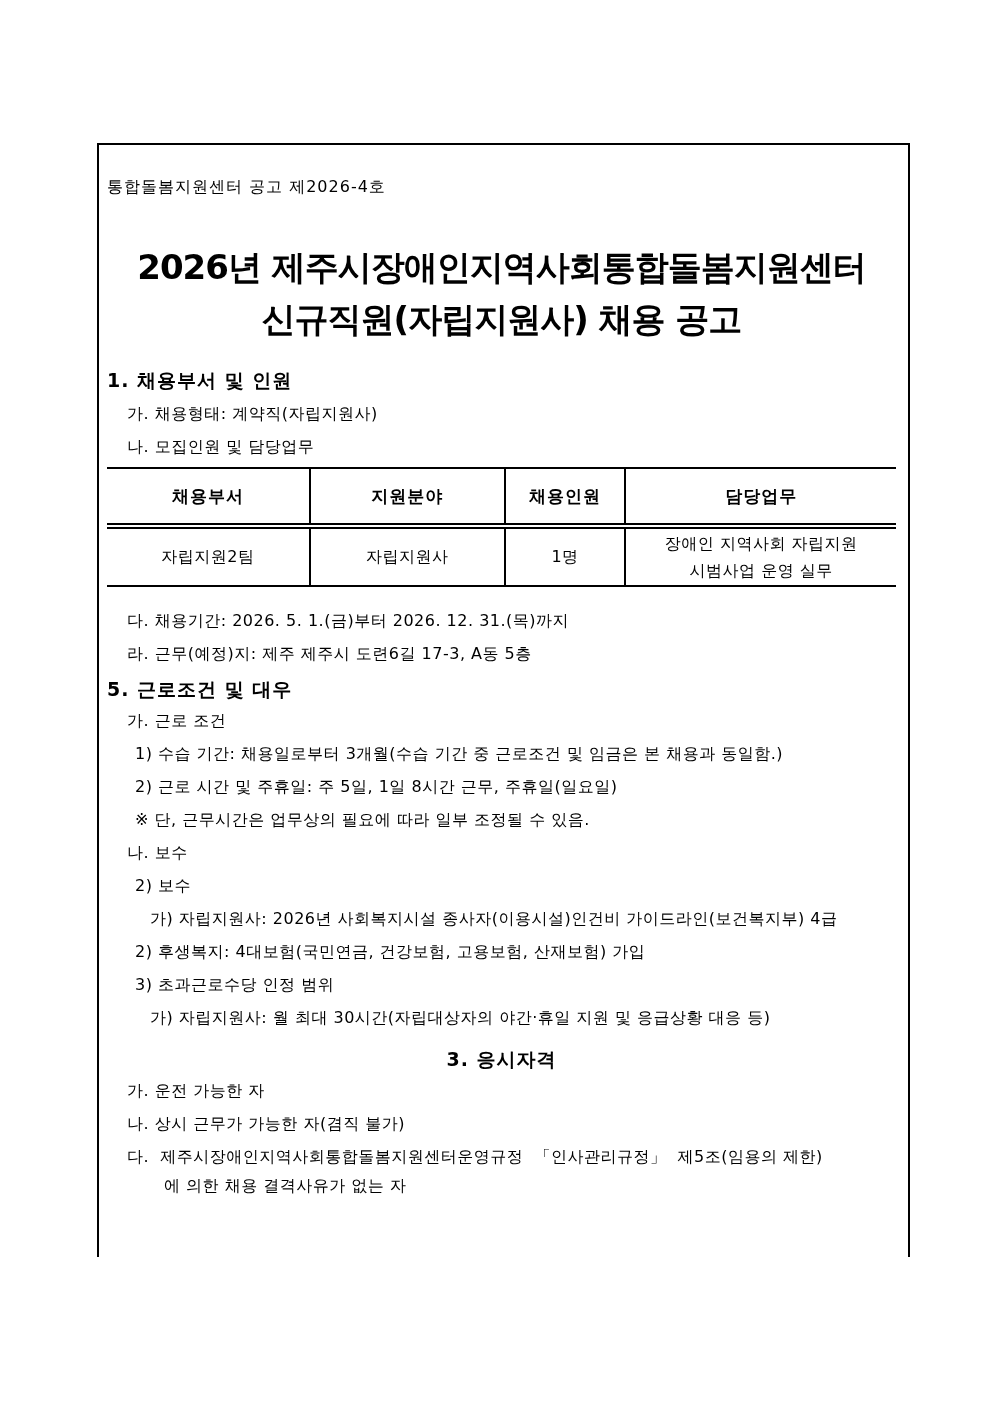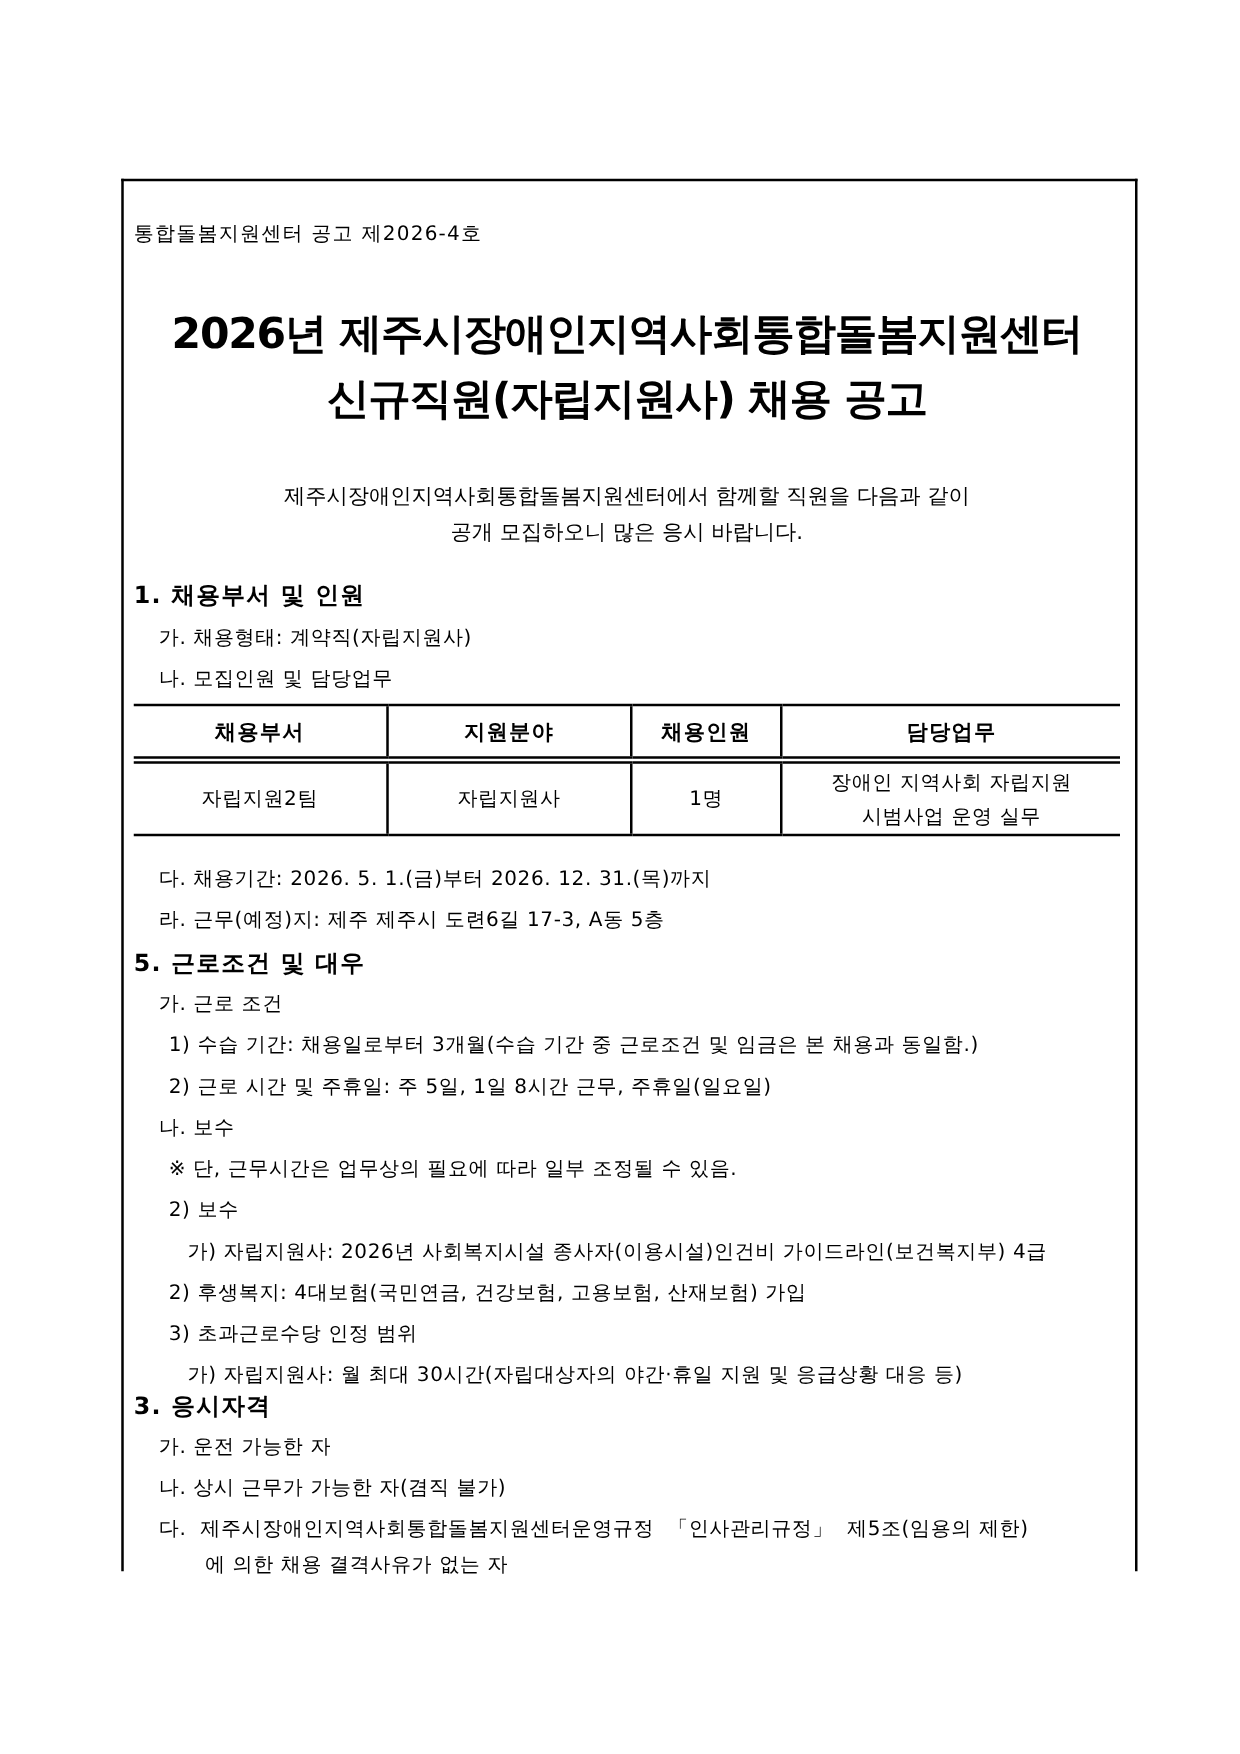--- a/index.html
+++ b/index.html
@@ -36,21 +36,21 @@
     line-height:29px;
   }
   .sec-heading {
     margin-top:22px;
     font-size:19px;
     line-height:26px;
     font-weight:bold;
     letter-spacing:1px;
   }
   .sec-heading.tight { margin-top:10px; }
-  .sec-heading.tighter { margin-top:0; }
+  .sec-heading.tighter { margin-top:16px;text-align:center; }
   .line {
     margin-top:9px;
     font-size:16px;
     line-height:24px;
     letter-spacing:0.5px;
     white-space:pre-wrap;
   }
   .line.gap-top { margin-top:22px; }
   .line.close-top { margin-top:7px; }
   .line.cont { margin-top:5px; }
@@ -60,21 +60,21 @@
   .indent-4 { padding-left:57px; }
   table.recruit-table {
     width:100%;
     margin-top:8px;
     border-collapse:collapse;
     table-layout:fixed;
   }
   .recruit-table th {
     border-top:2px solid #000;
     border-bottom:6px double #000;
-    height:44px;
+    height:58px;
     font-size:17px;
     font-weight:bold;
     text-align:center;
     letter-spacing:1px;
   }
   .recruit-table td {
     border-bottom:2px solid #000;
     height:60px;
     font-size:16px;
     text-align:center;
@@ -94,24 +94,20 @@
 
 <div class="page-box">
 
   <div class="doc-number">통합돌봄지원센터 공고 제2026-4호</div>
 
   <div class="main-title">
     <div>2026년 제주시장애인지역사회통합돌봄지원센터</div>
     <div>신규직원(자립지원사) 채용 공고</div>
   </div>
 
-  <div class="intro">
-    <div>제주시장애인지역사회통합돌봄지원센터에서 함께할 직원을 다음과 같이</div>
-    <div>공개 모집하오니 많은 응시 바랍니다.</div>
-  </div>
 
   <div class="sec-heading">1. 채용부서 및 인원</div>
   <div class="line indent-1">가. 채용형태: 계약직(자립지원사)</div>
   <div class="line indent-1">나. 모집인원 및 담당업무</div>
 
   <table class="recruit-table">
     <colgroup>
       <col class="col-dept">
         <col class="col-field">
         <col class="col-count">
@@ -138,22 +134,22 @@
     </tbody>
   </table>
 
   <div class="line indent-1 gap-top">다. 채용기간: 2026. 5. 1.(금)부터 2026. 12. 31.(목)까지</div>
   <div class="line indent-1">라. 근무(예정)지: 제주 제주시 도련6길 17-3, A동 5층</div>
 
   <div class="sec-heading tight">5. 근로조건 및 대우</div>
   <div class="line indent-1 close-top">가. 근로 조건</div>
   <div class="line indent-2">1) 수습 기간: 채용일로부터 3개월(수습 기간 중 근로조건 및 임금은 본 채용과 동일함.)</div>
   <div class="line indent-2">2) 근로 시간 및 주휴일: 주 5일, 1일 8시간 근무, 주휴일(일요일)</div>
+  <div class="line indent-2">※ 단, 근무시간은 업무상의 필요에 따라 일부 조정될 수 있음.</div>
   <div class="line indent-1">나. 보수</div>
-  <div class="line indent-2">※ 단, 근무시간은 업무상의 필요에 따라 일부 조정될 수 있음.</div>
   <div class="line indent-2">2) 보수</div>
   <div class="line indent-3">가) 자립지원사: 2026년 사회복지시설 종사자(이용시설)인건비 가이드라인(보건복지부) 4급</div>
   <div class="line indent-2">2) 후생복지: 4대보험(국민연금, 건강보험, 고용보험, 산재보험) 가입</div>
   <div class="line indent-2">3) 초과근로수당 인정 범위</div>
   <div class="line indent-3">가) 자립지원사: 월 최대 30시간(자립대상자의 야간·휴일 지원 및 응급상황 대응 등)</div>
 
   <div class="sec-heading tighter">3. 응시자격</div>
   <div class="line indent-1 close-top">가. 운전 가능한 자</div>
   <div class="line indent-1">나. 상시 근무가 가능한 자(겸직 불가)</div>
   <div class="line indent-1">다.  제주시장애인지역사회통합돌봄지원센터운영규정  「인사관리규정」  제5조(임용의 제한)</div>

